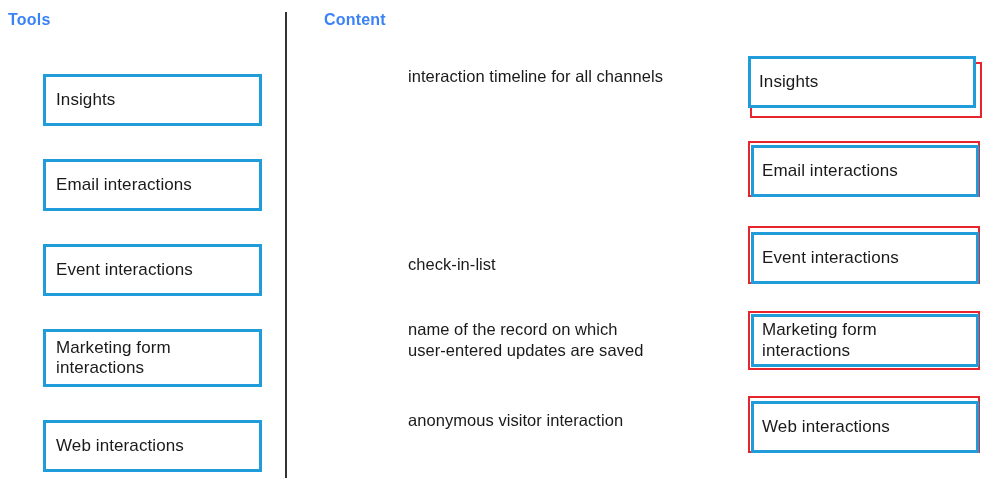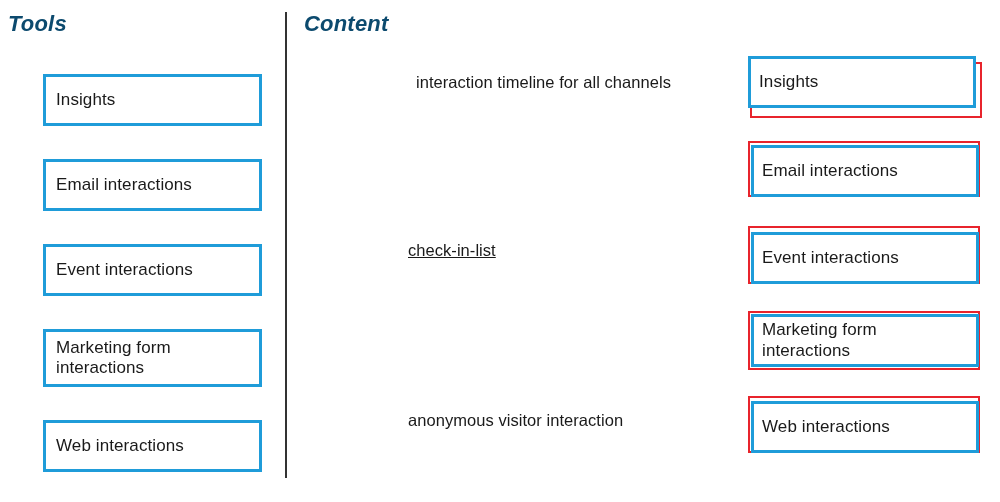--- a/index.html
+++ b/index.html
@@ -20,29 +20,28 @@
   .stage {
     position: absolute;
     left: 0; top: 0;
     width: 1000px;
     height: 502px;
   }
 
   
   .col-header {
     position: absolute;
-    font-size: 22px;
+    font-size: 16px;
     font-weight: bold;
     letter-spacing: 0.2px;
-    color: #0c4a6e;
+    color: #3b82f6;
     white-space: nowrap;
-    font-style: italic;
   }
   .col-header.tools   { left: 8px;   top: 11px; }
-  .col-header.content { left: 304px; top: 11px; }
+  .col-header.content { left: 324px; top: 11px; }
 
   
   .divider {
     position: absolute;
     left: 285px;
     top: 12px;
     width: 2px;
     height: 466px;
     background: #333333;
   }
@@ -164,49 +163,51 @@
 
     <div class="tool-box">
       <span class="tool-label">Web interactions</span>
     </div>
 
   </div>
 
   <div class="answers-col">
 
     <div class="answer-row" style="height:85px;">
-      <div class="desc" style="top:16px;margin-left:8px;">interaction timeline for all channels</div>
+      <div class="desc" style="top:10px;">interaction timeline for all channels</div>
       <div class="ans-wrap" style="top:0px;">
         <div class="ans-red" style="left:2px; top:6px;"></div>
         <div class="ans-blue" style="left:0px; top:0px;">
           <span class="ans-label">Insights</span>
         </div>
       </div>
     </div>
 
     <div class="answer-row" style="height:85px;">
       <div class="ans-wrap" style="top:0px;">
         <div class="ans-red" style="left:0px; top:0px;"></div>
         <div class="ans-blue" style="left:3px; top:4px;">
           <span class="ans-label">Email interactions</span>
         </div>
       </div>
     </div>
 
     <div class="answer-row" style="height:85px;">
-      <div class="desc" style="top:14px;text-decoration:underline;">check-in-list</div>
+      <div class="desc" style="top:28px;">check-in-list</div>
       <div class="ans-wrap" style="top:0px;">
         <div class="ans-red" style="left:0px; top:0px; height:58px;"></div>
         <div class="ans-blue" style="left:3px; top:6px;">
           <span class="ans-label">Event interactions</span>
         </div>
       </div>
     </div>
 
     <div class="answer-row" style="height:85px;">
+      <div class="desc" style="top:8px;">name of the record on which
+user-entered updates are saved</div>
       <div class="ans-wrap" style="top:0px;">
         <div class="ans-red" style="left:0px; top:0px; height:59px;"></div>
         <div class="ans-blue" style="left:3px; top:3px; height:53px;">
           <span class="ans-label">Marketing form
 interactions</span>
         </div>
       </div>
     </div>
 
     <div class="answer-row" style="height:85px;">

